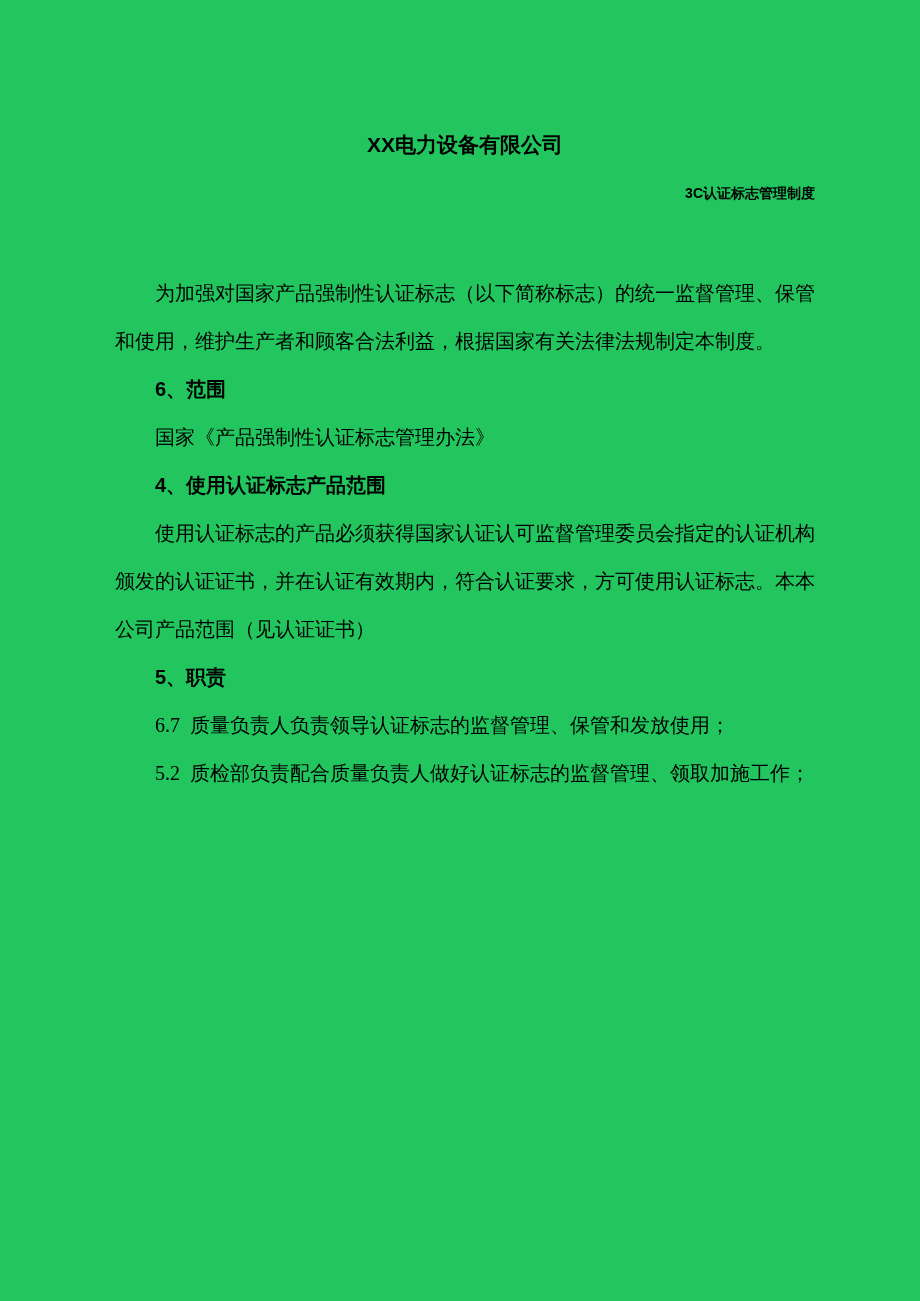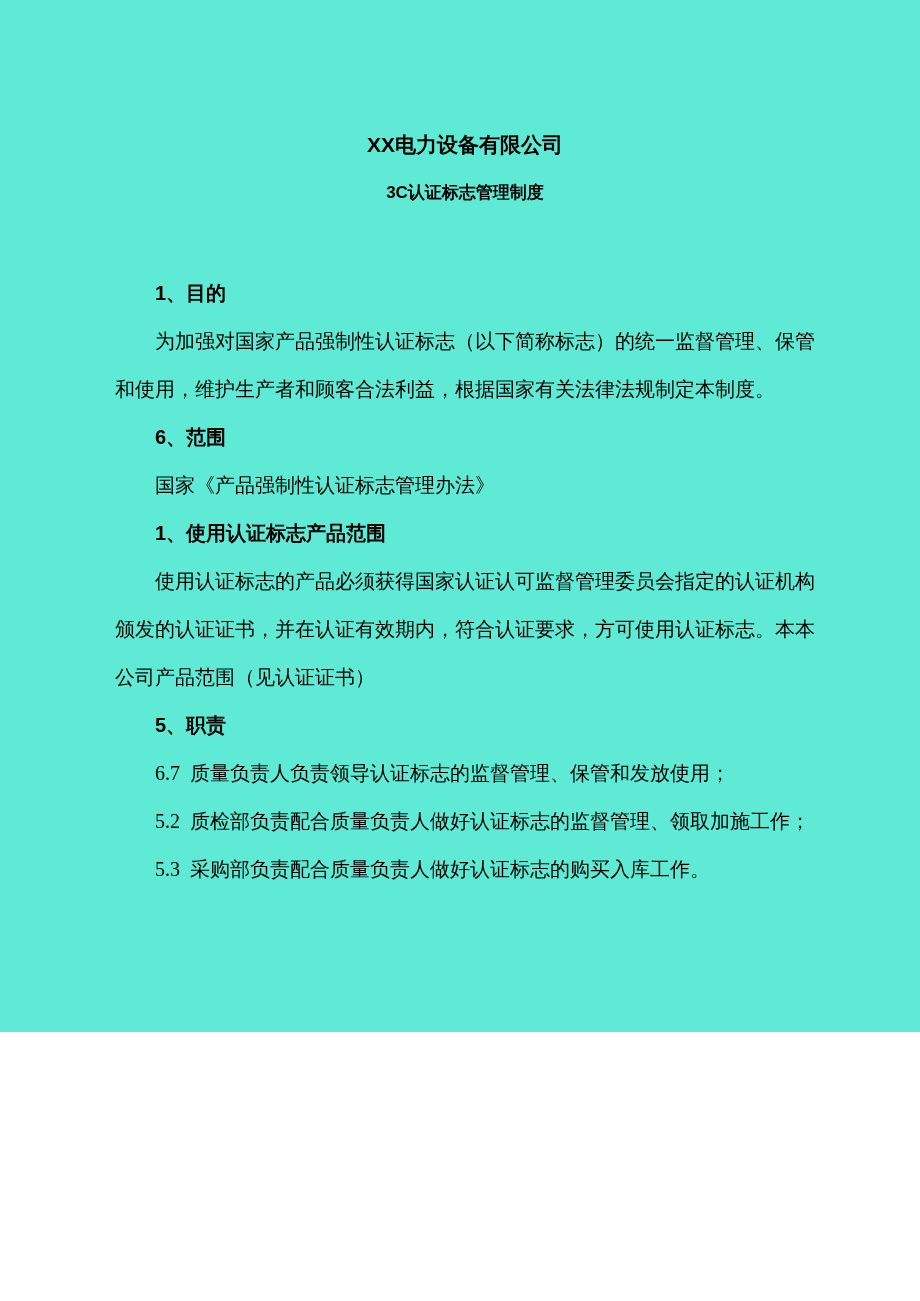--- a/index.html
+++ b/index.html
@@ -1,39 +1,39 @@
 <!DOCTYPE html>
 <html><head>
 <meta charset="utf-8">
 <style>
   * { box-sizing: border-box; }
   html, body { margin: 0; padding: 0; background: #ffffff; }
   .page {
     position: relative;
     width: 920px;
-    height: 1032px;
+    height: 1301px;
     margin: 0 auto;
-    background: #5eead4;
+    background: #22c55e;
     color: #000000;
     font-family: "Liberation Serif", "DejaVu Serif", serif;
     padding: 121px 105px 0 115px;
     overflow: hidden;
   }
   .doc-title {
     margin: 0;
     text-align: center;
     font-size: 21px;
     font-weight: bold;
     line-height: 48px;
     font-family: "Liberation Sans", "DejaVu Sans", sans-serif;
   }
   .doc-subtitle {
     margin: 0;
-    text-align: center;
-    font-size: 17px;
+    text-align: right;
+    font-size: 14px;
     font-weight: bold;
     line-height: 48px;
     font-family: "Liberation Sans", "DejaVu Sans", sans-serif;
   }
   .sections { margin-top: 52px; }
   .section { margin: 0; }
   .section-heading {
     margin: 0;
     font-size: 20px;
     font-weight: bold;
@@ -60,39 +60,37 @@
 <body>
 
 <div class="page">
 
   <h1 class="doc-title">XX电力设备有限公司</h1>
   <h2 class="doc-subtitle">3C认证标志管理制度</h2>
 
   <div class="sections">
 
     <div class="section">
-      <div class="section-heading">1、目的</div>
       <p class="para">为加强对国家产品强制性认证标志（以下简称标志）的统一监督管理、保管和使用，维护生产者和顾客合法利益，根据国家有关法律法规制定本制度。</p>
     </div>
 
     <div class="section">
       <div class="section-heading">6、范围</div>
     </div>
 
     <div class="section">
       <p class="para">国家《产品强制性认证标志管理办法》</p>
     </div>
 
     <div class="section">
-      <div class="section-heading">1、使用认证标志产品范围</div>
+      <div class="section-heading">4、使用认证标志产品范围</div>
       <p class="para">使用认证标志的产品必须获得国家认证认可监督管理委员会指定的认证机构颁发的认证证书，并在认证有效期内，符合认证要求，方可使用认证标志。本本公司产品范围（见认证证书）</p>
     </div>
 
     <div class="section">
       <div class="section-heading">5、职责</div>
       <p class="sub-item">6.7  质量负责人负责领导认证标志的监督管理、保管和发放使用；</p>
       <p class="sub-item">5.2  质检部负责配合质量负责人做好认证标志的监督管理、领取加施工作；</p>
-      <p class="sub-item">5.3  采购部负责配合质量负责人做好认证标志的购买入库工作。</p>
     </div>
 
 
   </div>
 </div>
 
 </body></html>

